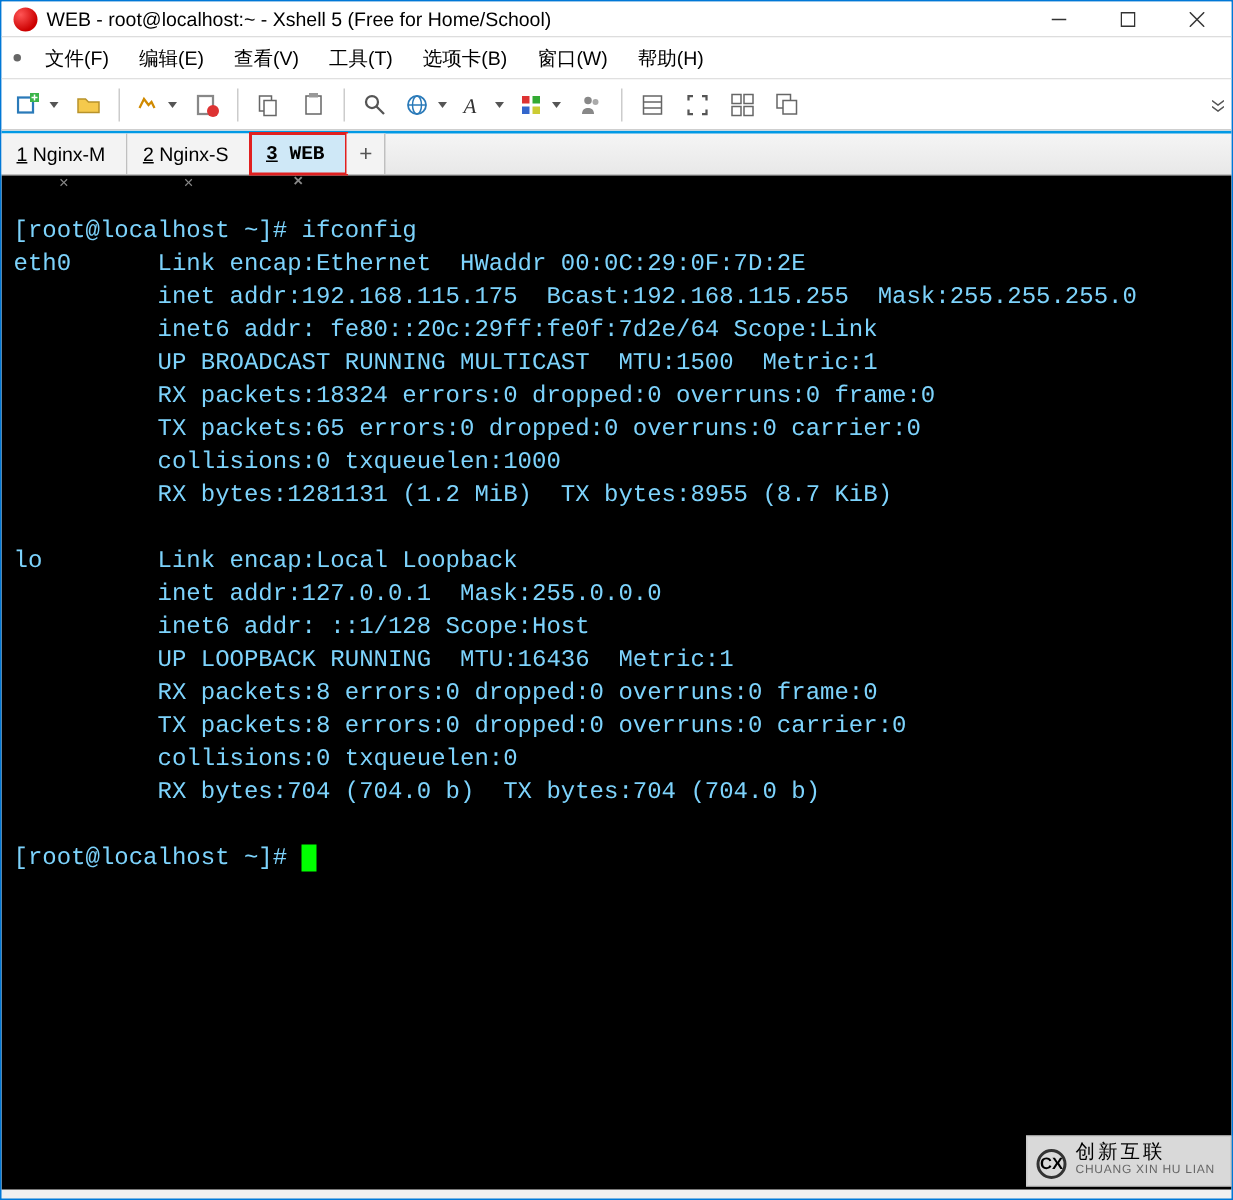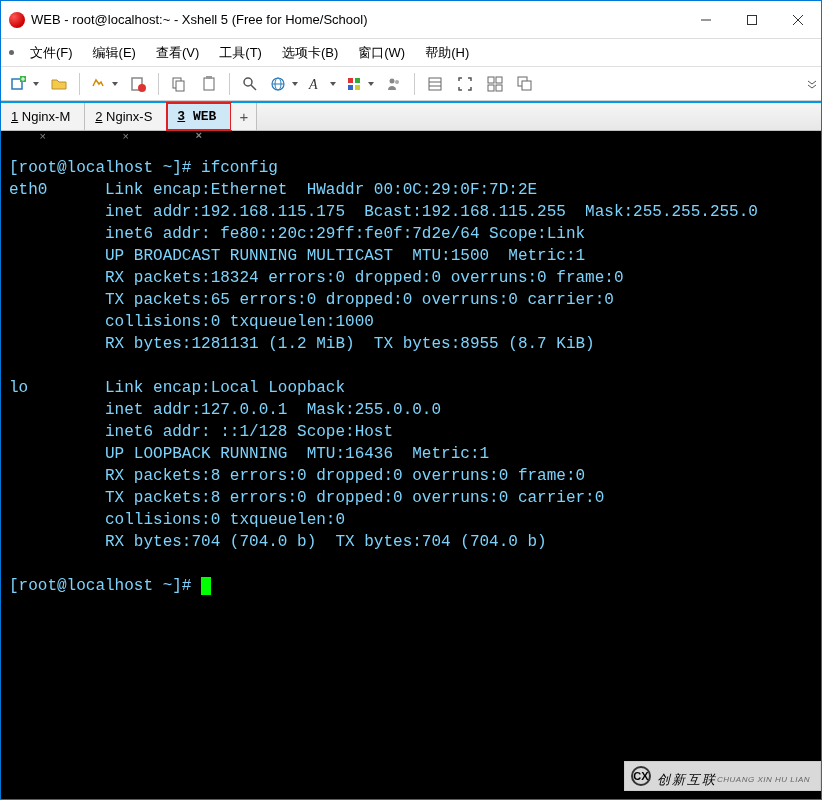--- a/index.html
+++ b/index.html
@@ -8,21 +8,21 @@
     height: 800px;
     font-family: "Segoe UI", Tahoma, sans-serif;
     font-size: 13px;
     background: #f0f0f0;
     border: 1px solid #0078d7;
     position: relative;
     overflow: hidden;
   }
   
   .titlebar {
-    height: 38px;
+    height: 24px;
     background: #fff;
     display: flex;
     align-items: center;
     padding: 0 0 0 8px;
     border-bottom: 1px solid #ddd;
   }
   .app-icon {
     width: 16px; height: 16px;
     background: radial-gradient(circle at 30% 30%, #ff5555 0%, #cc0000 70%);
     border-radius: 50%;
@@ -143,21 +143,21 @@
     gap: 6px;
     font-size: 12px;
     border: 1px solid #ccc;
   }
   .wm-logo {
     width: 20px; height: 20px;
     border: 2px solid #333; border-radius: 50%;
     display: flex; align-items: center; justify-content: center;
     font-weight: bold; font-size: 11px;
   }
-  .wm-txt { display: flex; flex-direction: row; line-height: 12px; font-style: italic; }
+  .wm-txt { display: flex; flex-direction: column; line-height: 12px; }
   .wm-cn { font-size: 13px; letter-spacing: 2px; }
   .wm-en { font-size: 8px; color: #666; letter-spacing: 0.5px; }
 </style>
 </head>
 <body>
 
 <div class="titlebar">
   <div class="app-icon"></div>
   <div class="title-text">WEB - root@localhost:~ - Xshell 5 (Free for Home/School)</div>
   <div class="win-btns">

